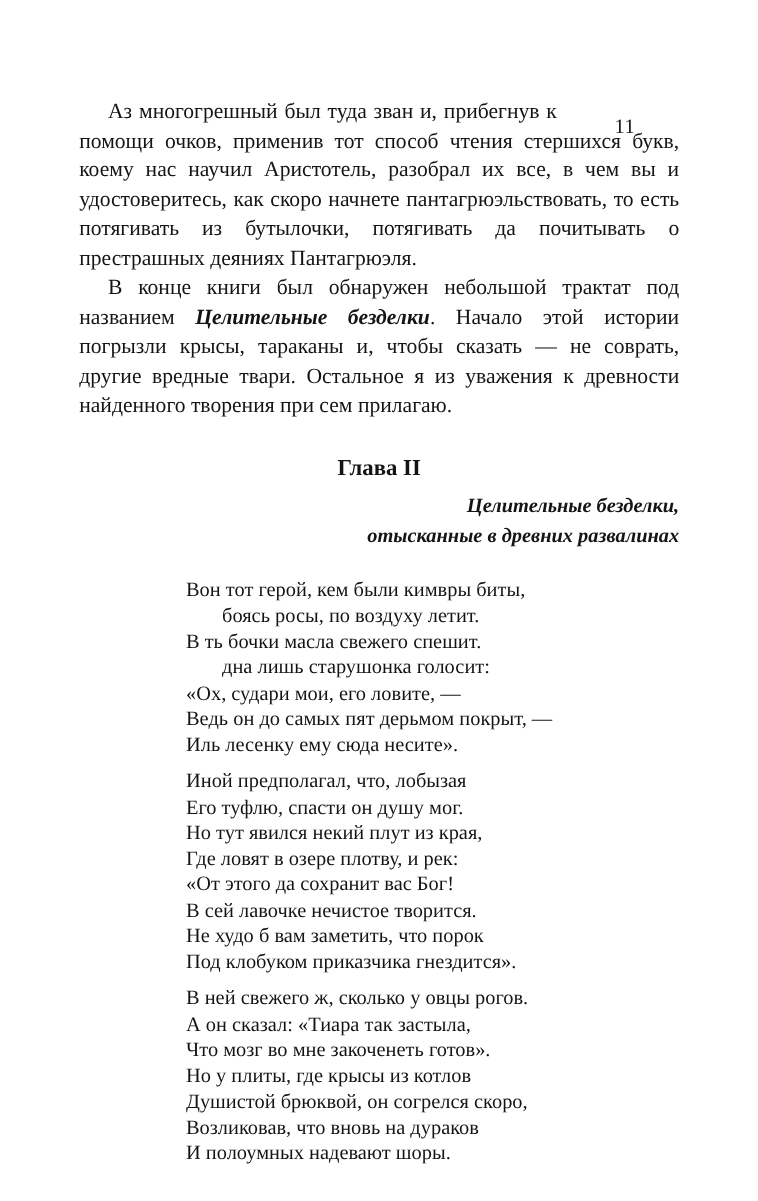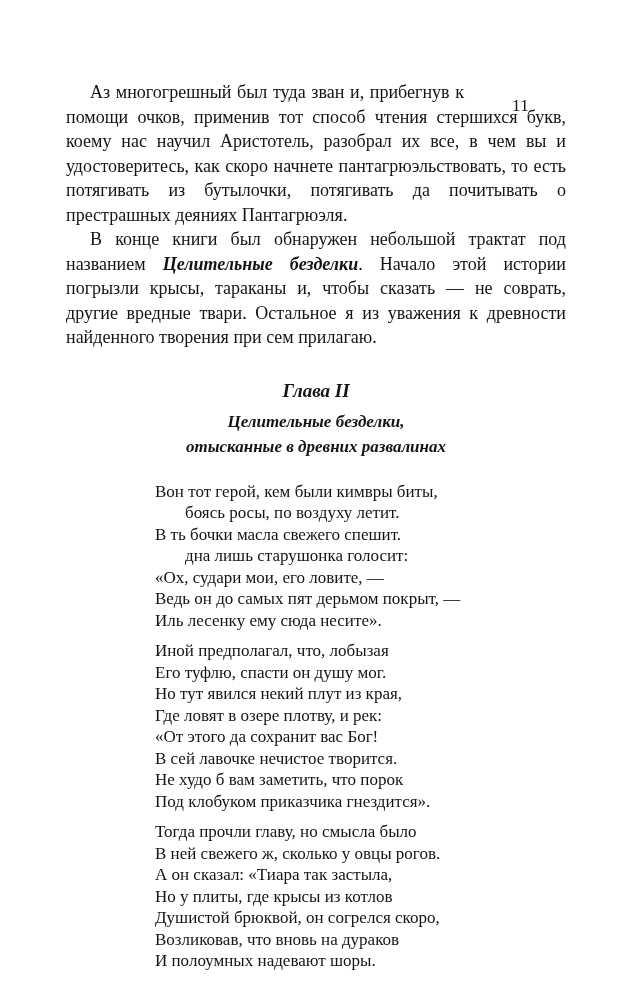--- a/index.html
+++ b/index.html
@@ -41,25 +41,24 @@
   }
   .emph {
     font-style: italic;
     font-weight: bold;
   }
   .chapter-heading {
     margin-top: 30px;
     text-align: center;
     font-size: 19px;
     font-weight: bold;
-    font-style: italic;
   }
   .chapter-subtitle {
     margin-top: 7px;
-    text-align: center;
+    text-align: right;
     font-size: 17px;
     line-height: 25px;
     font-weight: bold;
     font-style: italic;
   }
   .poem {
     margin-top: 22px;
     margin-left: 89px;
     font-size: 17px;
     line-height: 21.5px;
@@ -106,23 +105,23 @@
         <div class="line">Его туфлю, спасти он душу мог.</div>
         <div class="line">Но тут явился некий плут из края,</div>
         <div class="line">Где ловят в озере плотву, и рек:</div>
         <div class="line">«От этого да сохранит вас Бог!</div>
         <div class="line">В сей лавочке нечистое творится.</div>
         <div class="line">Не худо б вам заметить, что порок</div>
         <div class="line">Под клобуком приказчика гнездится».</div>
       </div>
 
       <div class="stanza">
-        <div class="line">Тогда прочли главу, но смысла было</div>
         <div class="line">В ней свежего ж, сколько у овцы рогов.</div>
         <div class="line">А он сказал: «Тиара так застыла,</div>
+        <div class="line">Что мозг во мне закоченеть готов».</div>
         <div class="line">Но у плиты, где крысы из котлов</div>
         <div class="line">Душистой брюквой, он согрелся скоро,</div>
         <div class="line">Возликовав, что вновь на дураков</div>
         <div class="line">И полоумных надевают шоры.</div>
       </div>
 
     </div>
 
   </div>
 </div>

